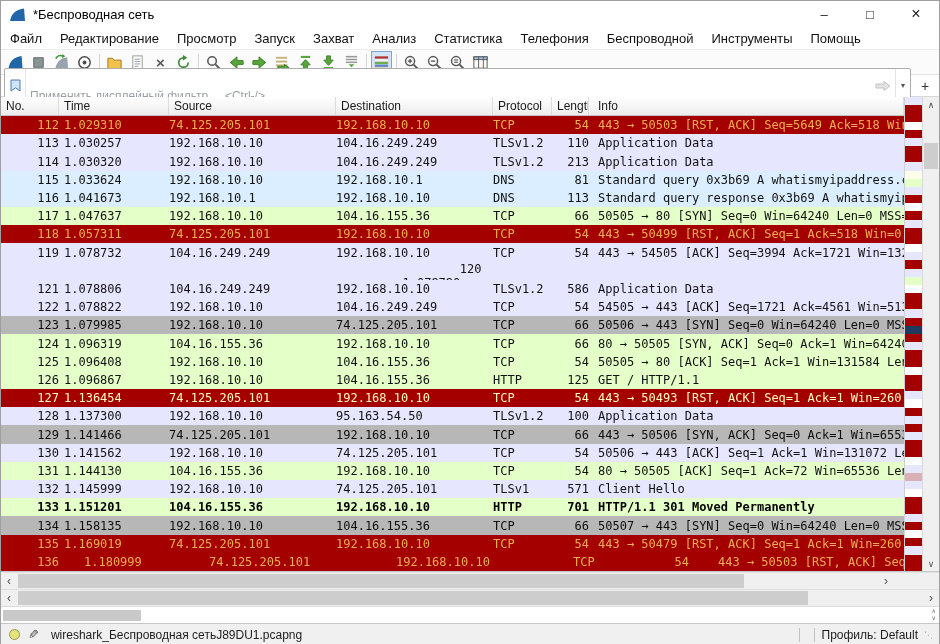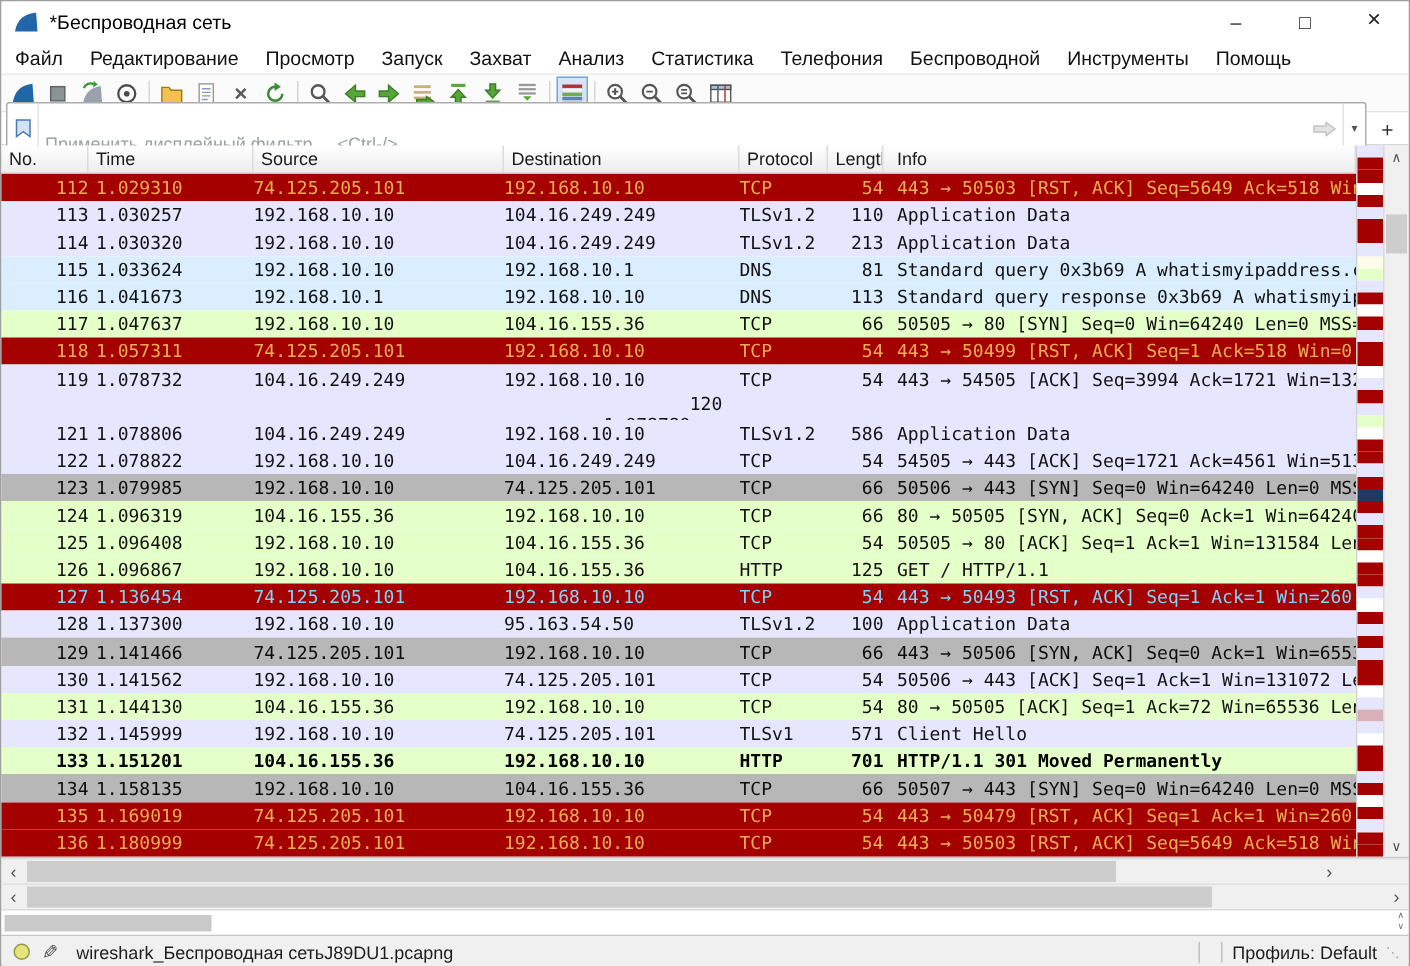--- a/index.html
+++ b/index.html
@@ -416,21 +416,21 @@
           </div>
           <div class="prow" style="background: rgb(228, 255, 199); color: rgb(18, 18, 18);">
             <div class="cell w-no">126</div>
             <div class="cell w-time">1.096867</div>
             <div class="cell w-src">192.168.10.10</div>
             <div class="cell w-dst">104.16.155.36</div>
             <div class="cell w-proto">HTTP</div>
             <div class="cell w-len">125</div>
             <div class="cell w-info">GET / HTTP/1.1 </div>
           </div>
-          <div class="prow" style="background: rgb(164, 0, 0); color: #7dd3fc;">
+          <div class="prow" style="background: rgb(164, 0, 0); color: #fef9c3;">
             <div class="cell w-no">127</div>
             <div class="cell w-time">1.136454</div>
             <div class="cell w-src">74.125.205.101</div>
             <div class="cell w-dst">192.168.10.10</div>
             <div class="cell w-proto">TCP</div>
             <div class="cell w-len">54</div>
             <div class="cell w-info">443 → 50493 [RST, ACK] Seq=1 Ack=1 Win=260 Len=0</div>
           </div>
           <div class="prow" style="background: rgb(231, 230, 255); color: rgb(18, 18, 18);">
             <div class="cell w-no">128</div>
@@ -497,21 +497,21 @@
           </div>
           <div class="prow" style="background: rgb(164, 0, 0); color: rgb(237, 174, 83);">
             <div class="cell w-no">135</div>
             <div class="cell w-time">1.169019</div>
             <div class="cell w-src">74.125.205.101</div>
             <div class="cell w-dst">192.168.10.10</div>
             <div class="cell w-proto">TCP</div>
             <div class="cell w-len">54</div>
             <div class="cell w-info">443 → 50479 [RST, ACK] Seq=1 Ack=1 Win=260 Len=0</div>
           </div>
-          <div class="prow" style="background: rgb(164, 0, 0); color: rgb(237, 174, 83);">
+          <div class="prow" style="background: rgb(164, 0, 0); color: rgb(237, 174, 83); gap: 20px;">
             <div class="cell w-no">136</div>
             <div class="cell w-time">1.180999</div>
             <div class="cell w-src">74.125.205.101</div>
             <div class="cell w-dst">192.168.10.10</div>
             <div class="cell w-proto">TCP</div>
             <div class="cell w-len">54</div>
             <div class="cell w-info">443 → 50503 [RST, ACK] Seq=5649 Ack=518 Win=0 MSS=0</div>
           </div>
         </div>
     </div>

